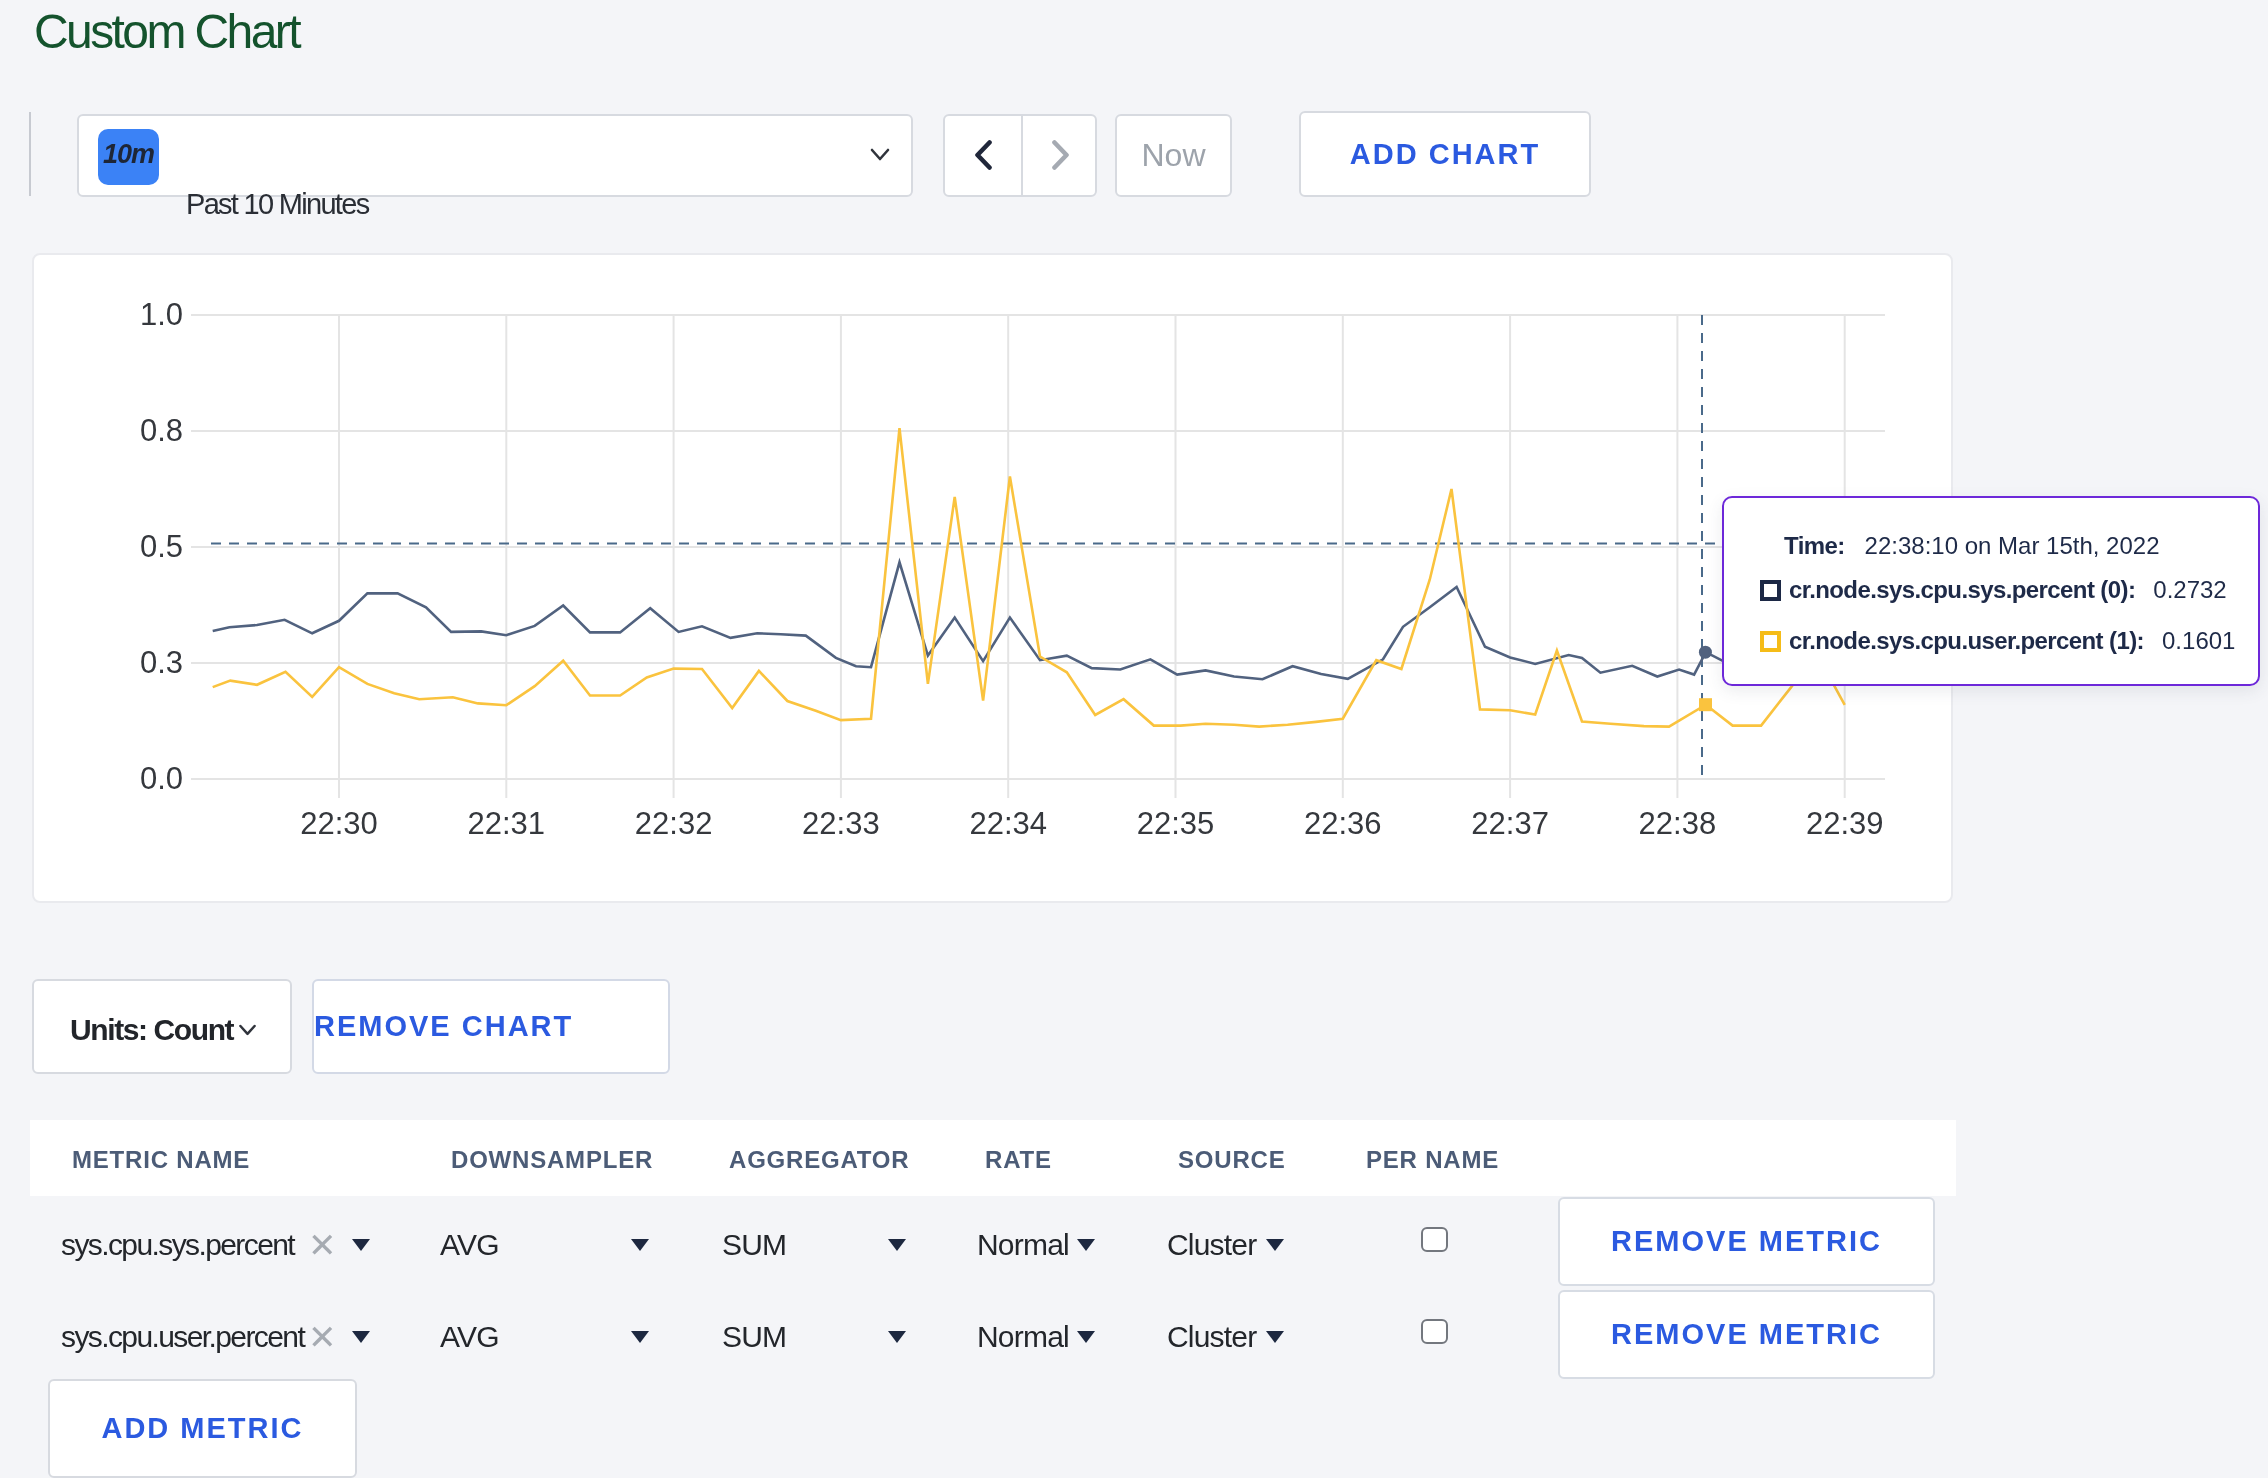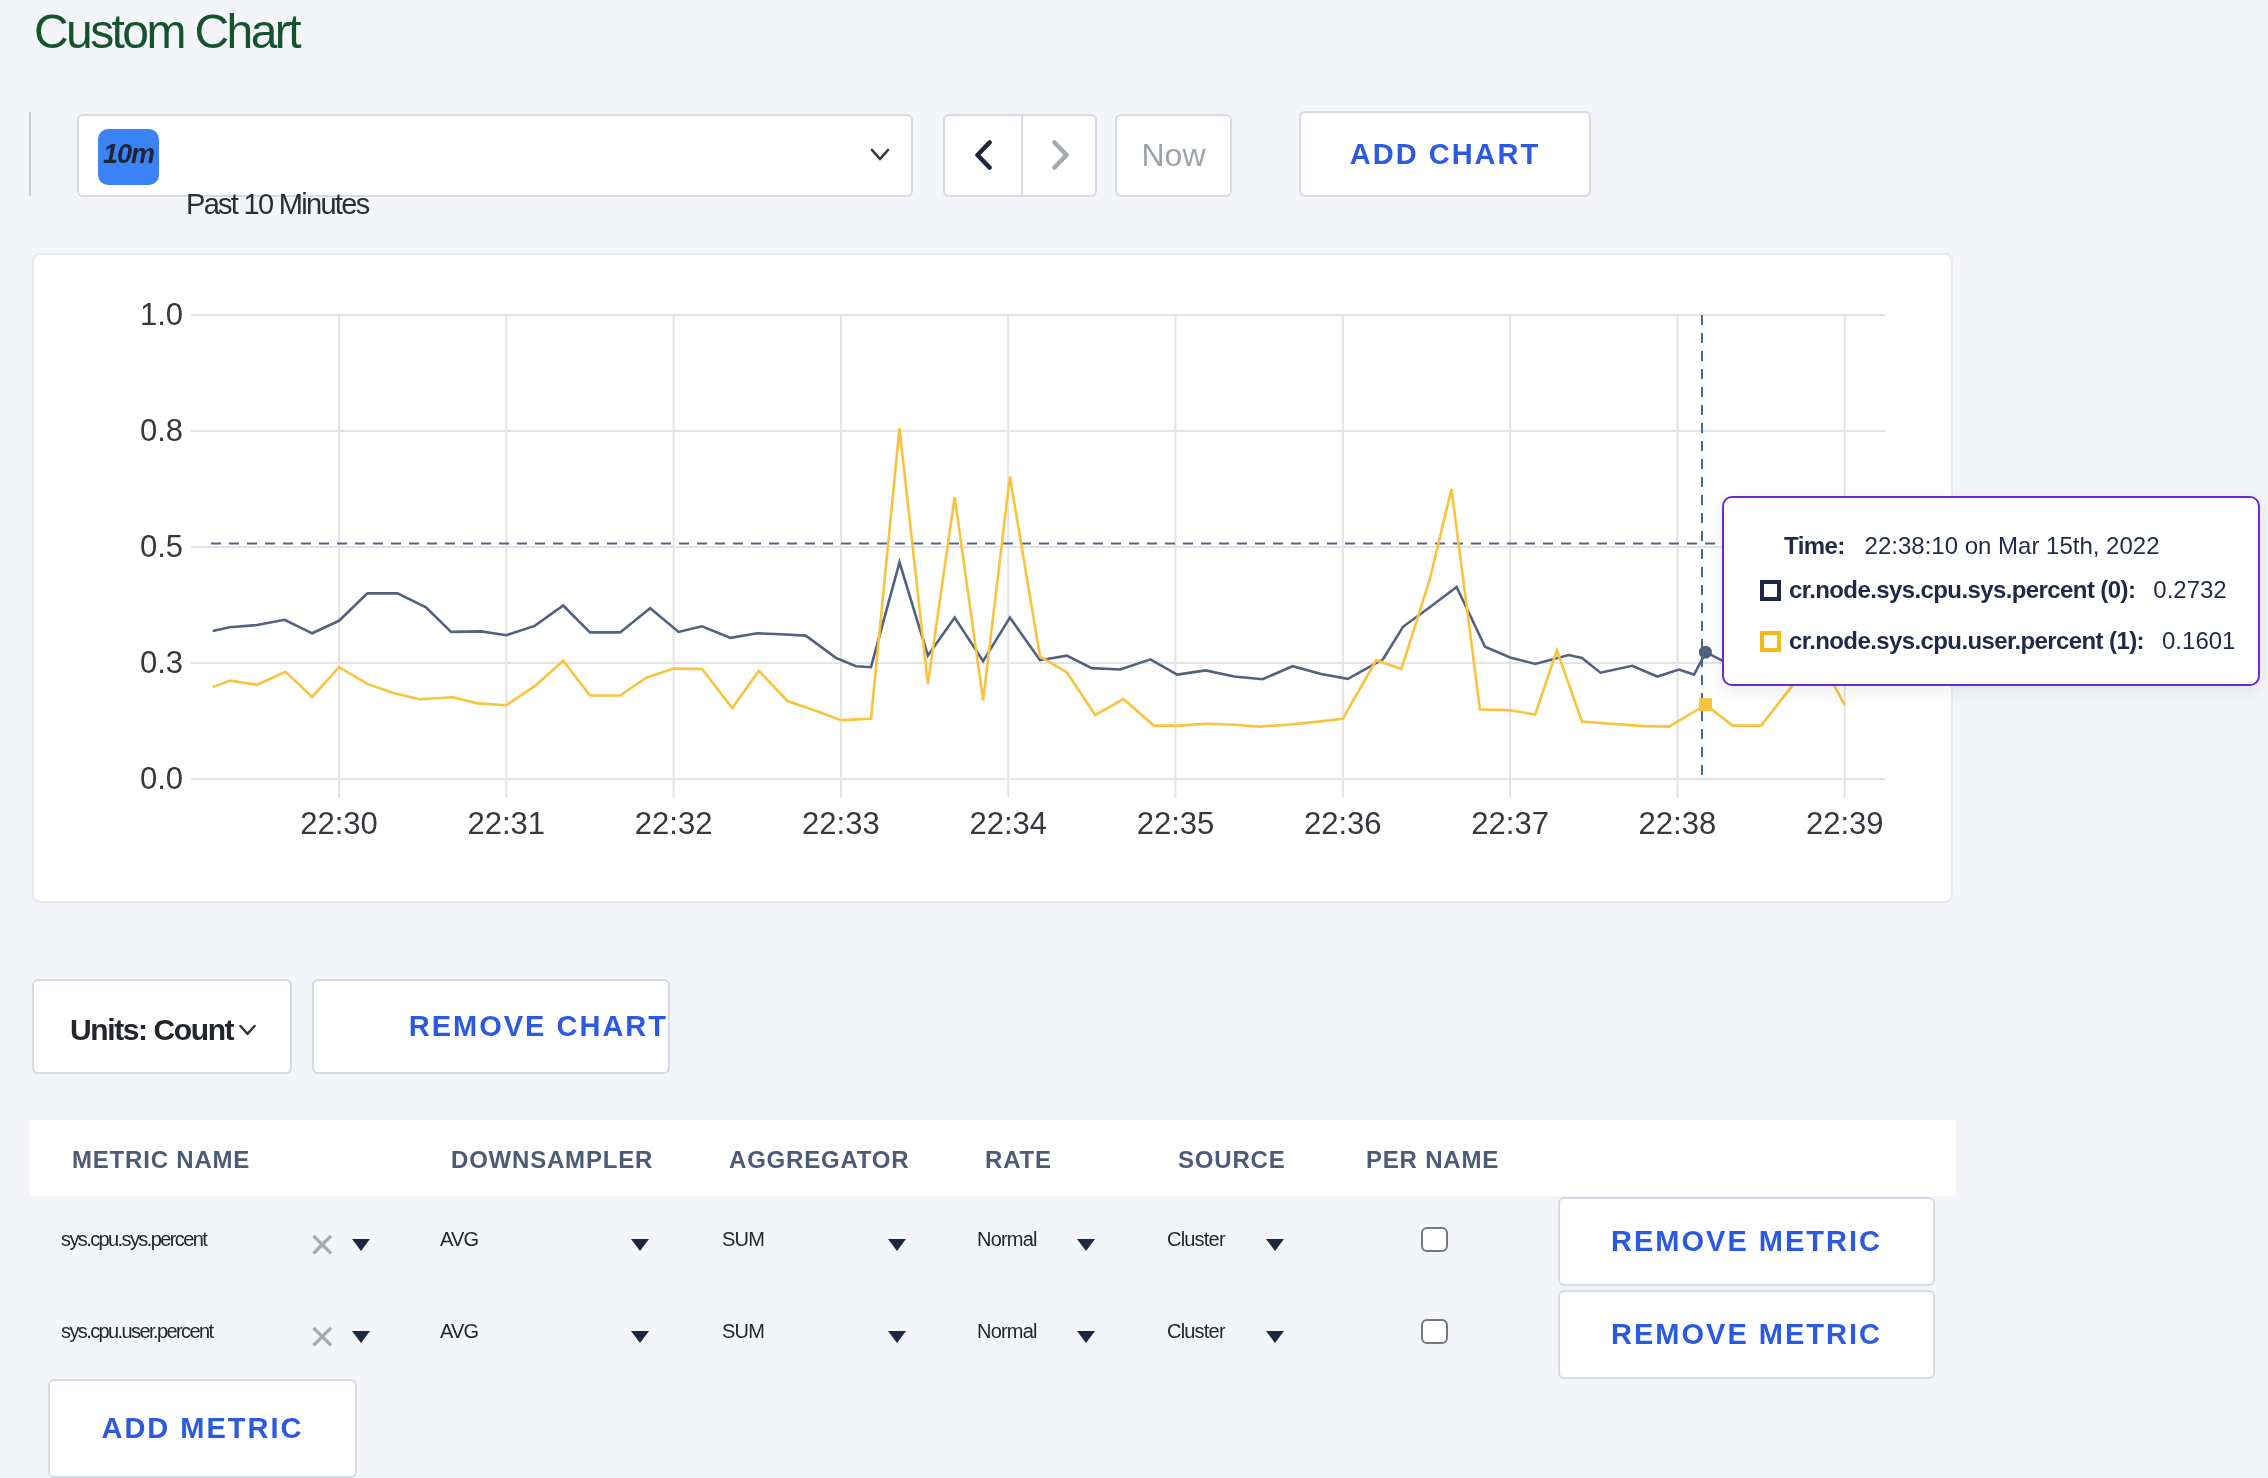--- a/index.html
+++ b/index.html
@@ -22,24 +22,24 @@
 #tooltip .trow { position:absolute; left:60px; top:34px; }
 #tooltip b { font-weight:700; letter-spacing:-0.6px; }
 .leg { position:absolute; left:36px; display:flex; align-items:center; }
 .leg b { margin-right:18px; }
 .sq { width:21px; height:21px; margin-right:8px; background:#fff; flex:none; }
 .sqnavy { border:4px solid #1c2845; }
 .sqyel { border:4px solid #f5bc18; }
 #units { left:32px; top:979px; width:260px; height:95px; }
 #units span { position:absolute; left:36px; top:32px; font-size:30px; font-weight:700; color:#22252a; letter-spacing:-1.4px; }
 #units svg { position:absolute; right:31px; top:37px; }
-#removechart { left:312px; top:979px; width:358px; height:95px; font-size:29px; text-align:right; line-height:91px; border-color:#d3d9e6; }
+#removechart { left:312px; top:979px; width:358px; height:95px; font-size:29px; text-align:left; line-height:91px; border-color:#d3d9e6; }
 #thead { left:30px; top:1120px; width:1926px; height:76px; background:#fff; position:absolute; }
 .th { position:absolute; font-size:24px; font-weight:700; letter-spacing:0.8px; color:#4c5c77; }
-.cell { position:absolute; font-size:20px; letter-spacing:-0.8px; color:#23262b; }
+.cell { position:absolute; font-size:30px; letter-spacing:-0.8px; color:#23262b; }
 .mname { letter-spacing:-1.6px; }
 .tri { display:inline-block; width:0; height:0; border-left:9px solid transparent; border-right:9px solid transparent; border-top:12px solid #1d2840; }
 .x { color:#a6abb2; font-size:34px; position:absolute; }
 .cb { position:absolute; width:27px; height:25px; background:#fff; border:2.5px solid #73777e; border-radius:6px; }
 .rmbtn { position:absolute; left:1558px; width:377px; height:89px; background:#fff; border:2px solid #d7dce4; border-radius:6px; font-size:29px; text-align:center; line-height:85px; }
 #addmetric { left:48px; top:1379px; width:309px; height:99px; font-size:29px; text-align:center; line-height:95px; }
 </style></head>
 <body>
 <div id="title" class="abs">Custom Chart</div>
 <div id="vbar" class="abs"></div>

